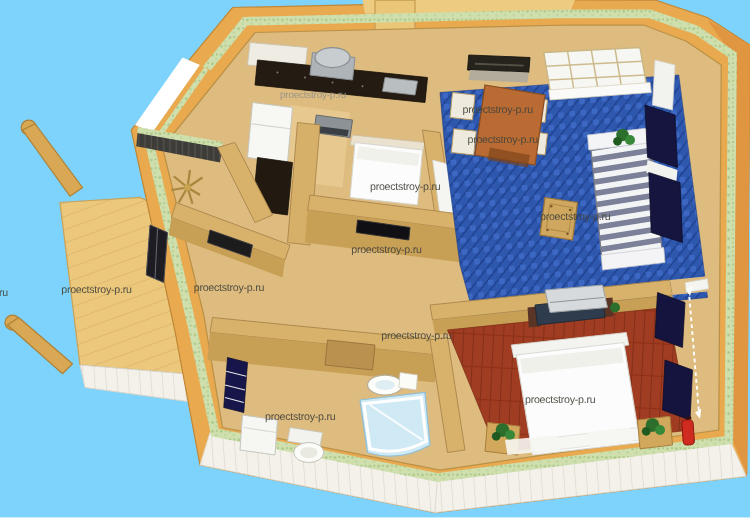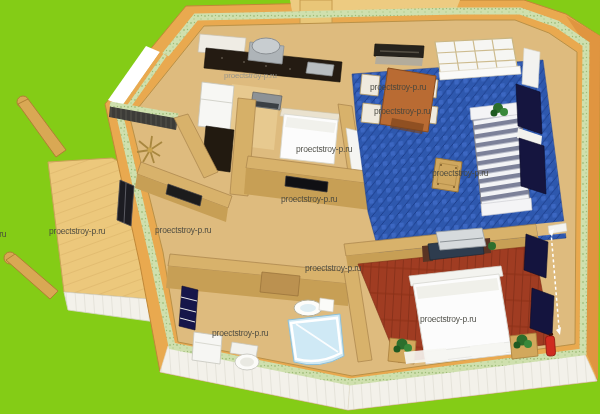--- a/index.html
+++ b/index.html
@@ -1,16 +1,16 @@
 <!DOCTYPE html>
 <html><head>
 <meta charset="utf-8">
 <style>
   html,body{margin:0;padding:0;background:#fff;}
-  .stage{position:relative;width:600px;height:414px;background:#84cc16;overflow:hidden;
+  .stage{position:relative;width:600px;height:414px;background:#7dd3fc;overflow:hidden;
          font-family:"Liberation Sans", sans-serif;}
   svg{display:block;}
   text.wm{font-family:"Liberation Sans", sans-serif;font-size:8.5px;letter-spacing:-0.2px;
           fill:#45453d;opacity:0.92;}
   text.wm-dark{font-size:8px;fill:#96948a;opacity:0.95;}
 </style>
 </head>
 <body>
 
 <div class="stage">

